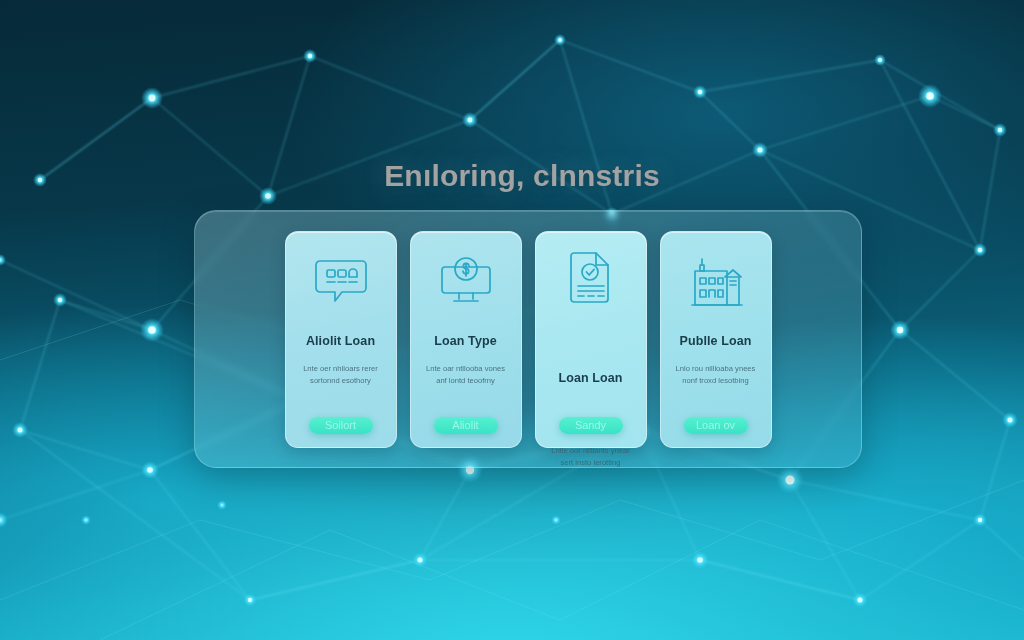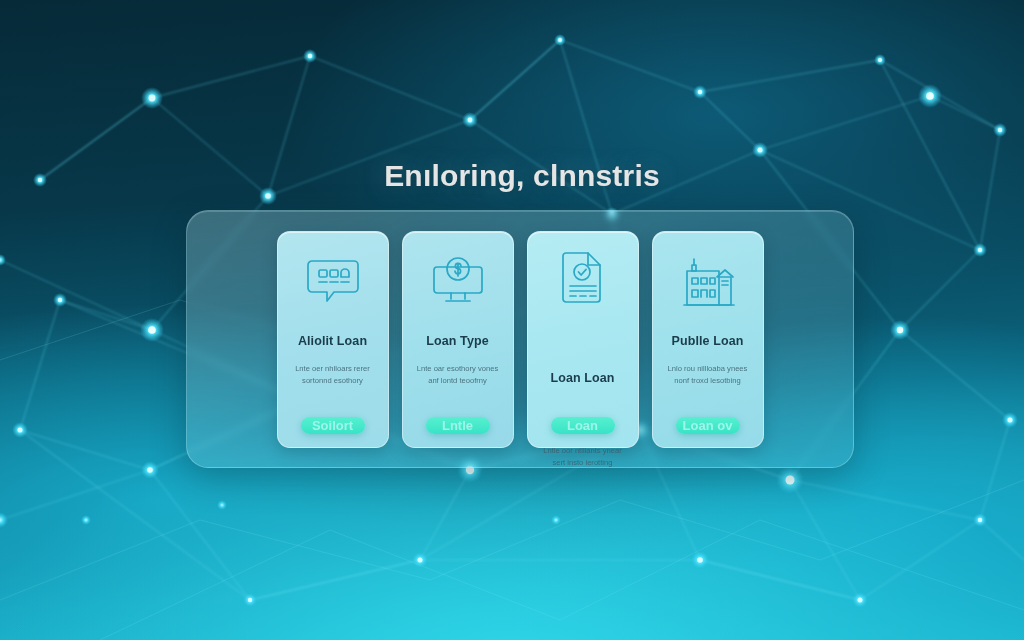--- a/index.html
+++ b/index.html
@@ -17,38 +17,38 @@
       radial-gradient(ellipse 900px 420px at 50% 105%, #2fd6e8 0%, rgba(47,214,232,0) 62%),
       radial-gradient(ellipse 700px 300px at 15% 78%, #16a6c4 0%, rgba(22,166,196,0) 65%),
       radial-gradient(ellipse 700px 320px at 88% 82%, #17accb 0%, rgba(23,172,203,0) 65%),
       radial-gradient(ellipse 620px 300px at 70% 18%, #0d5a76 0%, rgba(13,90,118,0) 70%),
       linear-gradient(176deg, #062a38 0%, #07384a 30%, #0b647e 62%, #19a8c2 86%, #1fbdd4 100%);
   }
   #net-svg { position:absolute; inset:0; width:1024px; height:640px; }
 
   
   #panel {
-    position:absolute; left:186px; top:210px;
+    position:absolute; left:194px; top:210px;
     width:668px; height:258px;
     border-radius:22px;
     background:linear-gradient(155deg, rgba(186,232,240,0.30) 0%, rgba(150,218,232,0.22) 55%, rgba(130,210,228,0.18) 100%);
     border:1px solid rgba(206,243,249,0.30);
     box-shadow:0 10px 34px rgba(2,28,40,0.28), inset 0 1px 0 rgba(255,255,255,0.18);
     backdrop-filter:blur(3px);
     display:flex; align-items:center; justify-content:center;
     gap:13px;
     padding:0 24px;
   }
 
   
   #page-title {
     position:absolute; left:0; right:0; top:159px;
     text-align:center;
     font-size:30px; font-weight:600; letter-spacing:.2px;
-    color:#e5e5e5;
+    color:#a3a3a3;
     text-shadow:0 2px 10px rgba(4,40,56,0.55), 0 0 22px rgba(150,235,250,0.35);
     filter:blur(0.35px);
     margin-left:20px;
   }
 
   
   .card {
     width:112px; height:217px;
     border-radius:13px;
     padding:18px 9px 0;
@@ -80,21 +80,21 @@
     padding:0 2px;
   }
   .card-btn {
     position:absolute; left:50%; transform:translateX(-50%);
     bottom:13px;
     width:64px; height:17px;
     border-radius:9px;
     background:linear-gradient(180deg,#56f0cf 0%, #38e3c6 100%);
     box-shadow:0 2px 7px rgba(20,160,150,0.35);
     display:flex; align-items:center; justify-content:center;
-    font-size:13px; font-weight:700; color:#9ef6ea;
+    font-size:11px; font-weight:400; color:#9ef6ea;
     filter:blur(0.5px);
     cursor:pointer;
   }
 </style>
 </head>
 <body>
 
 <div id="bg-layer"></div>
 
 <svg id="net-svg" viewBox="0 0 1024 640" xmlns="http://www.w3.org/2000/svg">
@@ -231,37 +231,37 @@
   <div class="card c2">
     <div class="card-icon">
       <svg width="54" height="52" viewBox="0 0 54 52" fill="none" stroke="#2aa8c6" stroke-width="1.7" stroke-linecap="round" stroke-linejoin="round">
         <path d="M6 12 h42 a3 3 0 0 1 3 3 v20 a3 3 0 0 1 -3 3 h-42 a3 3 0 0 1 -3 -3 v-20 a3 3 0 0 1 3 -3 z"></path>
         <path d="M20 38 v6 M34 38 v6 M15 46 h24"></path>
         <circle cx="27" cy="14" r="11"></circle>
         <path d="M27 8 v13 M30 11 a3 3 0 0 0 -3 -2.6 a2.6 2.6 0 0 0 0 5.2 a2.6 2.6 0 0 1 0 5.2 a3 3 0 0 1 -3 -2.6"></path>
       </svg>
     </div>
     <div class="card-title">Loan Type</div>
-    <div class="card-desc">Lnte oar esothory vones anf lontd teoofrny</div>
-    <div class="card-btn">Lntle</div>
+    <div class="card-desc">Lnte oar ntllooba vones anf lontd teoofrny</div>
+    <div class="card-btn">Aliolit</div>
   </div>
 
   <div class="card c3">
     <div class="card-icon">
       <svg width="46" height="54" viewBox="0 0 46 54" fill="none" stroke="#2aa8c6" stroke-width="1.7" stroke-linecap="round" stroke-linejoin="round">
         <path d="M6 3 h22 l12 12 v34 a3 3 0 0 1 -3 3 h-31 a3 3 0 0 1 -3 -3 v-43 a3 3 0 0 1 3 -3 z"></path>
         <path d="M28 3 v12 h12"></path>
         <circle cx="22" cy="22" r="8"></circle>
         <path d="M18.5 22 l2.6 3 l5 -5.6"></path>
         <path d="M10 36 h26 M10 41 h26 M10 46 h6 M20 46 h6 M30 46 h6"></path>
       </svg>
     </div>
     <div class="card-title">Loan Loan</div>
     <div class="card-desc">Lntle oor ntlliants ynear sert lnsto lerotting</div>
-    <div class="card-btn">Loan</div>
+    <div class="card-btn">Sandy</div>
   </div>
 
   <div class="card c4">
     <div class="card-icon">
       <svg width="56" height="52" viewBox="0 0 56 52" fill="none" stroke="#2aa8c6" stroke-width="1.7" stroke-linecap="round" stroke-linejoin="round">
         <path d="M7 16 h32 v34 h-32 z"></path>
         <path d="M39 22 h12 v28 h-12"></path>
         <path d="M37 22 l8 -7 l8 7"></path>
         <path d="M42 26 h6 M42 30 h6"></path>
         <path d="M12 10 h4 v6 h-4 z"></path>

